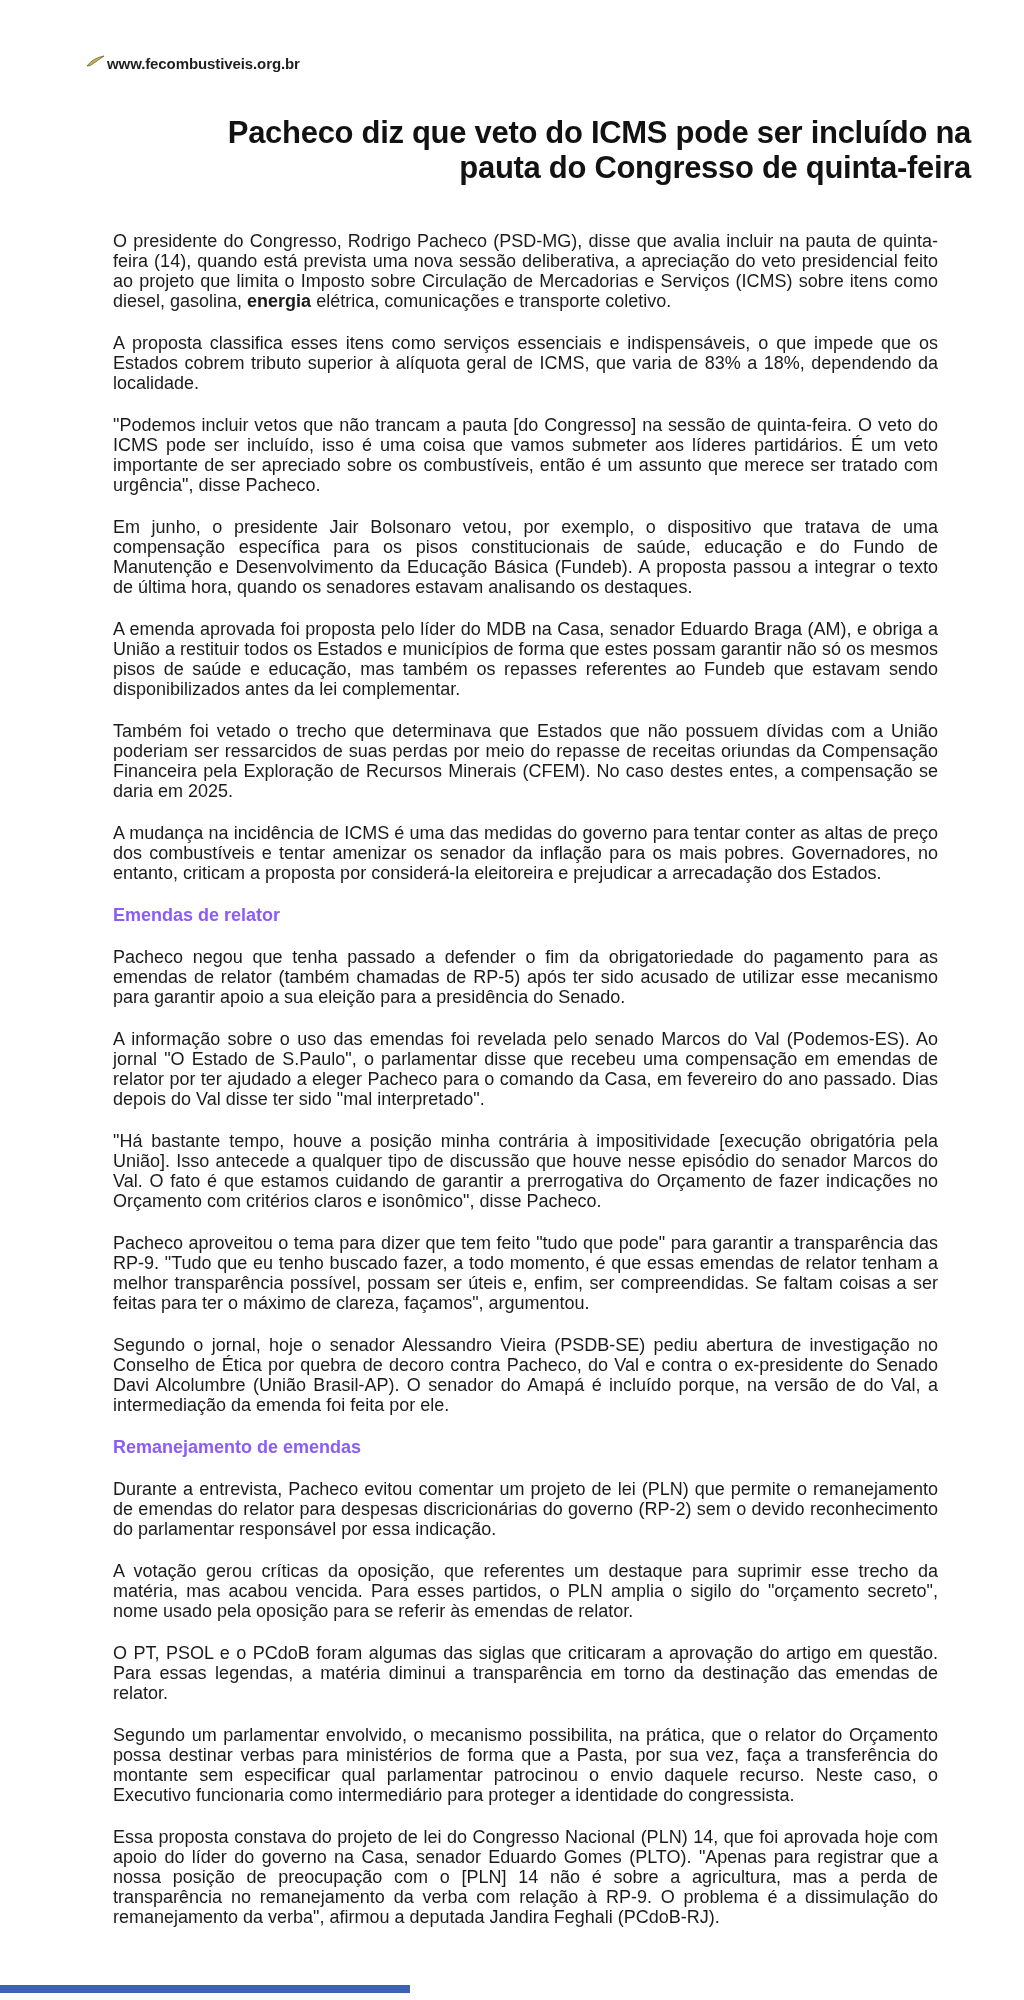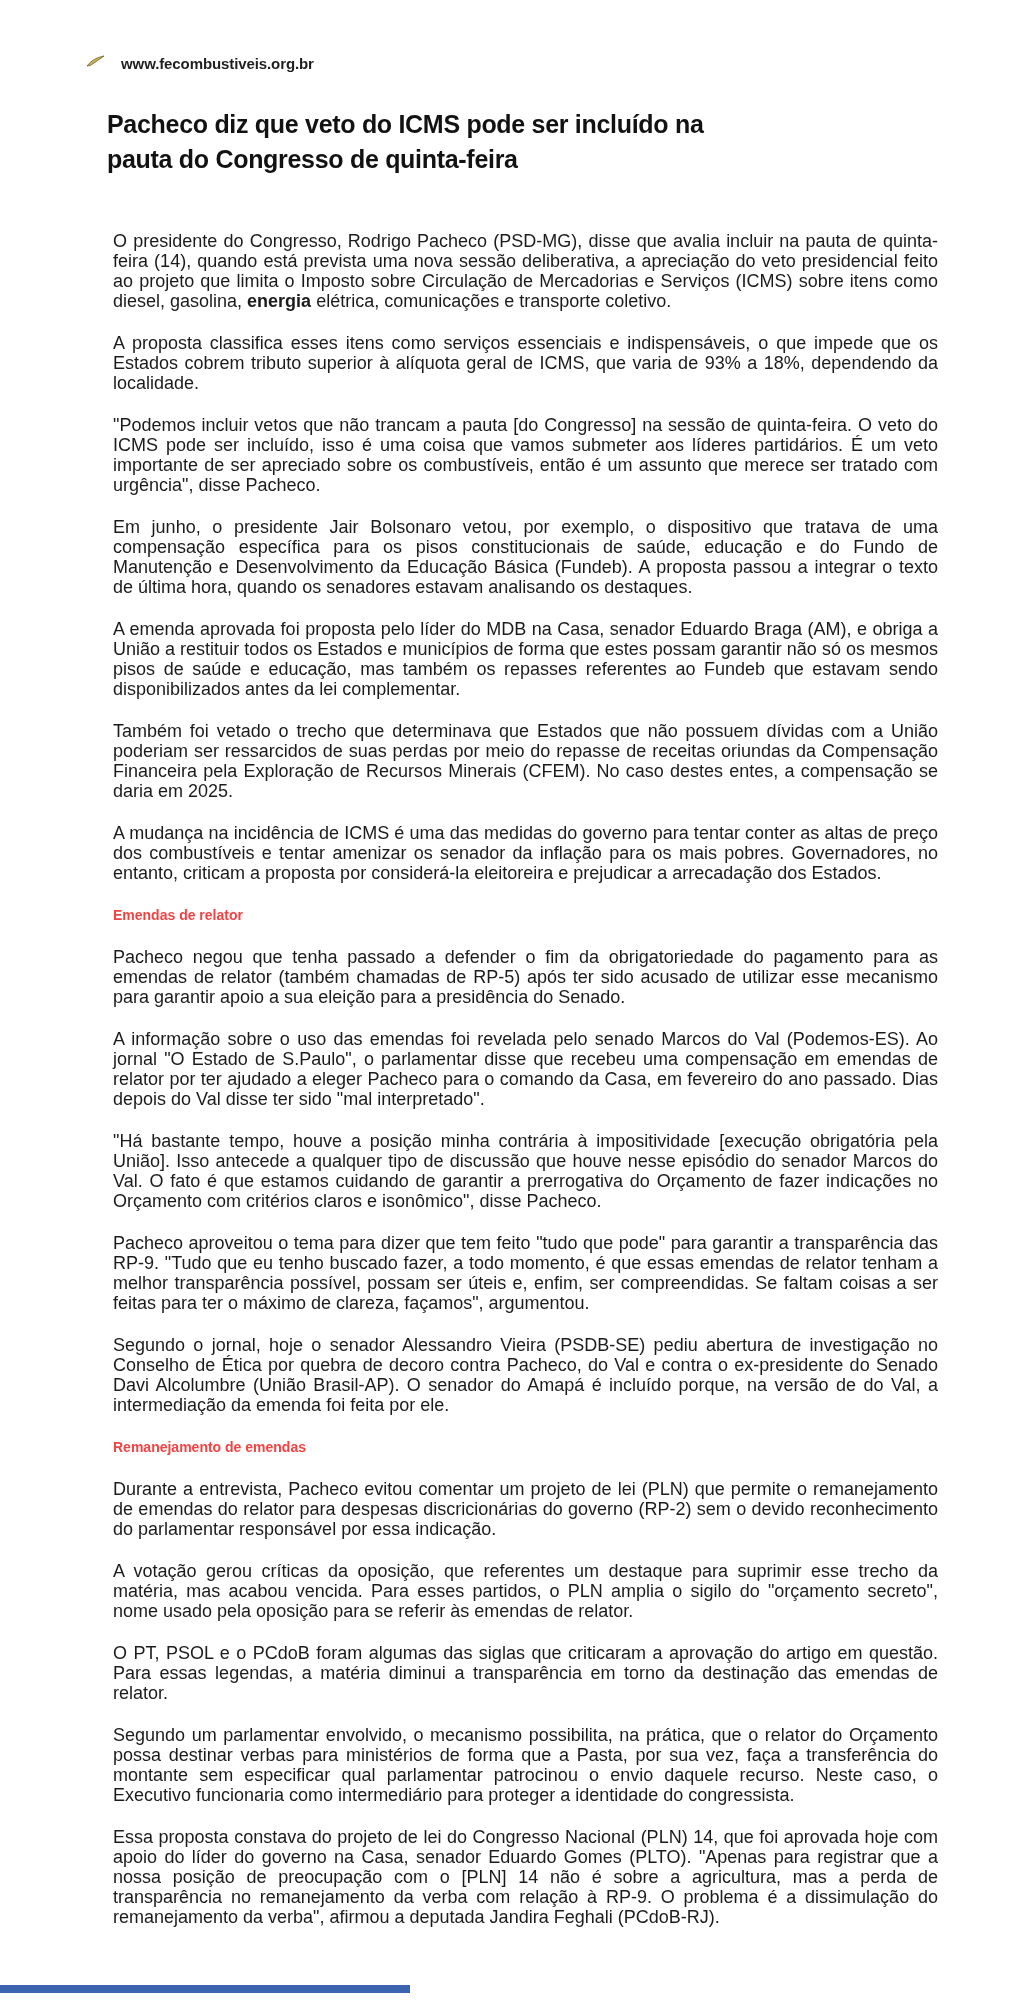--- a/index.html
+++ b/index.html
@@ -11,36 +11,36 @@
     font-family: "Liberation Sans", sans-serif;
     position: relative;
     overflow: hidden;
   }
   .site-header {
     position: absolute;
     top: 54px;
     left: 86px;
     display: flex;
     align-items: center;
-    gap: 16px;
+    gap: 2px;
   }
   .site-url {
     font-weight: bold;
     font-size: 15px;
     color: #1f1f1f;
     letter-spacing: -0.1px;
   }
   .article-title {
     position: absolute;
     top: 99px;
     left: 99px;
     width: 856px;
-    margin: 8px;
-    text-align: left;
-    font-size: 25px;
+    margin: 16px;
+    text-align: right;
+    font-size: 31px;
     line-height: 35px;
     font-weight: bold;
     color: #121212;
     letter-spacing: -0.3px;
   }
   .article-title .line { display: block; }
   .article-body {
     position: absolute;
     top: 231px;
     left: 113px;
@@ -48,24 +48,24 @@
   }
   .article-body p {
     margin: 0 0 22px 0;
     font-size: 18px;
     line-height: 20px;
     text-align: justify;
     color: #1b1b1b;
   }
   .article-body h2 {
     margin: 16px 0 22px 0;
-    font-size: 14px;
+    font-size: 18px;
     line-height: 20px;
     font-weight: bold;
-    color: #ef4444;
+    color: #8b5cf6;
   }
   .bold-word { font-weight: bold; }
   .footer-accent-bar {
     position: absolute;
     left: 0;
     bottom: 7px;
     width: 410px;
     height: 8px;
     background: #3c63b0;
   }
@@ -85,21 +85,21 @@
     <span class="site-url">www.fecombustiveis.org.br</span>
   </header>
 
   <h1 class="article-title">
     <span class="line">Pacheco diz que veto do ICMS pode ser incluído na</span>
     <span class="line">pauta do Congresso de quinta-feira</span>
   </h1>
 
   <main class="article-body">
     <p><span>O presidente do Congresso, Rodrigo Pacheco (PSD-MG), disse que avalia incluir na pauta de quinta-feira (14), quando está prevista uma nova sessão deliberativa, a apreciação do veto presidencial feito ao projeto que limita o Imposto sobre Circulação de Mercadorias e Serviços (ICMS) sobre itens como diesel, gasolina, </span><span class="bold-word">energia</span><span> elétrica, comunicações e transporte coletivo.</span></p>
-    <p>A proposta classifica esses itens como serviços essenciais e indispensáveis, o que impede que os Estados cobrem tributo superior à alíquota geral de ICMS, que varia de 93% a 18%, dependendo da localidade.</p>
+    <p>A proposta classifica esses itens como serviços essenciais e indispensáveis, o que impede que os Estados cobrem tributo superior à alíquota geral de ICMS, que varia de 83% a 18%, dependendo da localidade.</p>
     <p>"Podemos incluir vetos que não trancam a pauta [do Congresso] na sessão de quinta-feira. O veto do ICMS pode ser incluído, isso é uma coisa que vamos submeter aos líderes partidários. É um veto importante de ser apreciado sobre os combustíveis, então é um assunto que merece ser tratado com urgência", disse Pacheco.</p>
     <p>Em junho, o presidente Jair Bolsonaro vetou, por exemplo, o dispositivo que tratava de uma compensação específica para os pisos constitucionais de saúde, educação e do Fundo de Manutenção e Desenvolvimento da Educação Básica (Fundeb). A proposta passou a integrar o texto de última hora, quando os senadores estavam analisando os destaques.</p>
     <p>A emenda aprovada foi proposta pelo líder do MDB na Casa, senador Eduardo Braga (AM), e obriga a União a restituir todos os Estados e municípios de forma que estes possam garantir não só os mesmos pisos de saúde e educação, mas também os repasses referentes ao Fundeb que estavam sendo disponibilizados antes da lei complementar.</p>
     <p>Também foi vetado o trecho que determinava que Estados que não possuem dívidas com a União poderiam ser ressarcidos de suas perdas por meio do repasse de receitas oriundas da Compensação Financeira pela Exploração de Recursos Minerais (CFEM). No caso destes entes, a compensação se daria em 2025.</p>
     <p>A mudança na incidência de ICMS é uma das medidas do governo para tentar conter as altas de preço dos combustíveis e tentar amenizar os senador da inflação para os mais pobres. Governadores, no entanto, criticam a proposta por considerá-la eleitoreira e prejudicar a arrecadação dos Estados.</p>
     <h2>Emendas de relator</h2>
     <p>Pacheco negou que tenha passado a defender o fim da obrigatoriedade do pagamento para as emendas de relator (também chamadas de RP-5) após ter sido acusado de utilizar esse mecanismo para garantir apoio a sua eleição para a presidência do Senado.</p>
     <p>A informação sobre o uso das emendas foi revelada pelo senado Marcos do Val (Podemos-ES). Ao jornal "O Estado de S.Paulo", o parlamentar disse que recebeu uma compensação em emendas de relator por ter ajudado a eleger Pacheco para o comando da Casa, em fevereiro do ano passado. Dias depois do Val disse ter sido "mal interpretado".</p>
     <p>"Há bastante tempo, houve a posição minha contrária à impositividade [execução obrigatória pela União]. Isso antecede a qualquer tipo de discussão que houve nesse episódio do senador Marcos do Val. O fato é que estamos cuidando de garantir a prerrogativa do Orçamento de fazer indicações no Orçamento com critérios claros e isonômico", disse Pacheco.</p>
     <p>Pacheco aproveitou o tema para dizer que tem feito "tudo que pode" para garantir a transparência das RP-9. "Tudo que eu tenho buscado fazer, a todo momento, é que essas emendas de relator tenham a melhor transparência possível, possam ser úteis e, enfim, ser compreendidas. Se faltam coisas a ser feitas para ter o máximo de clareza, façamos", argumentou.</p>

